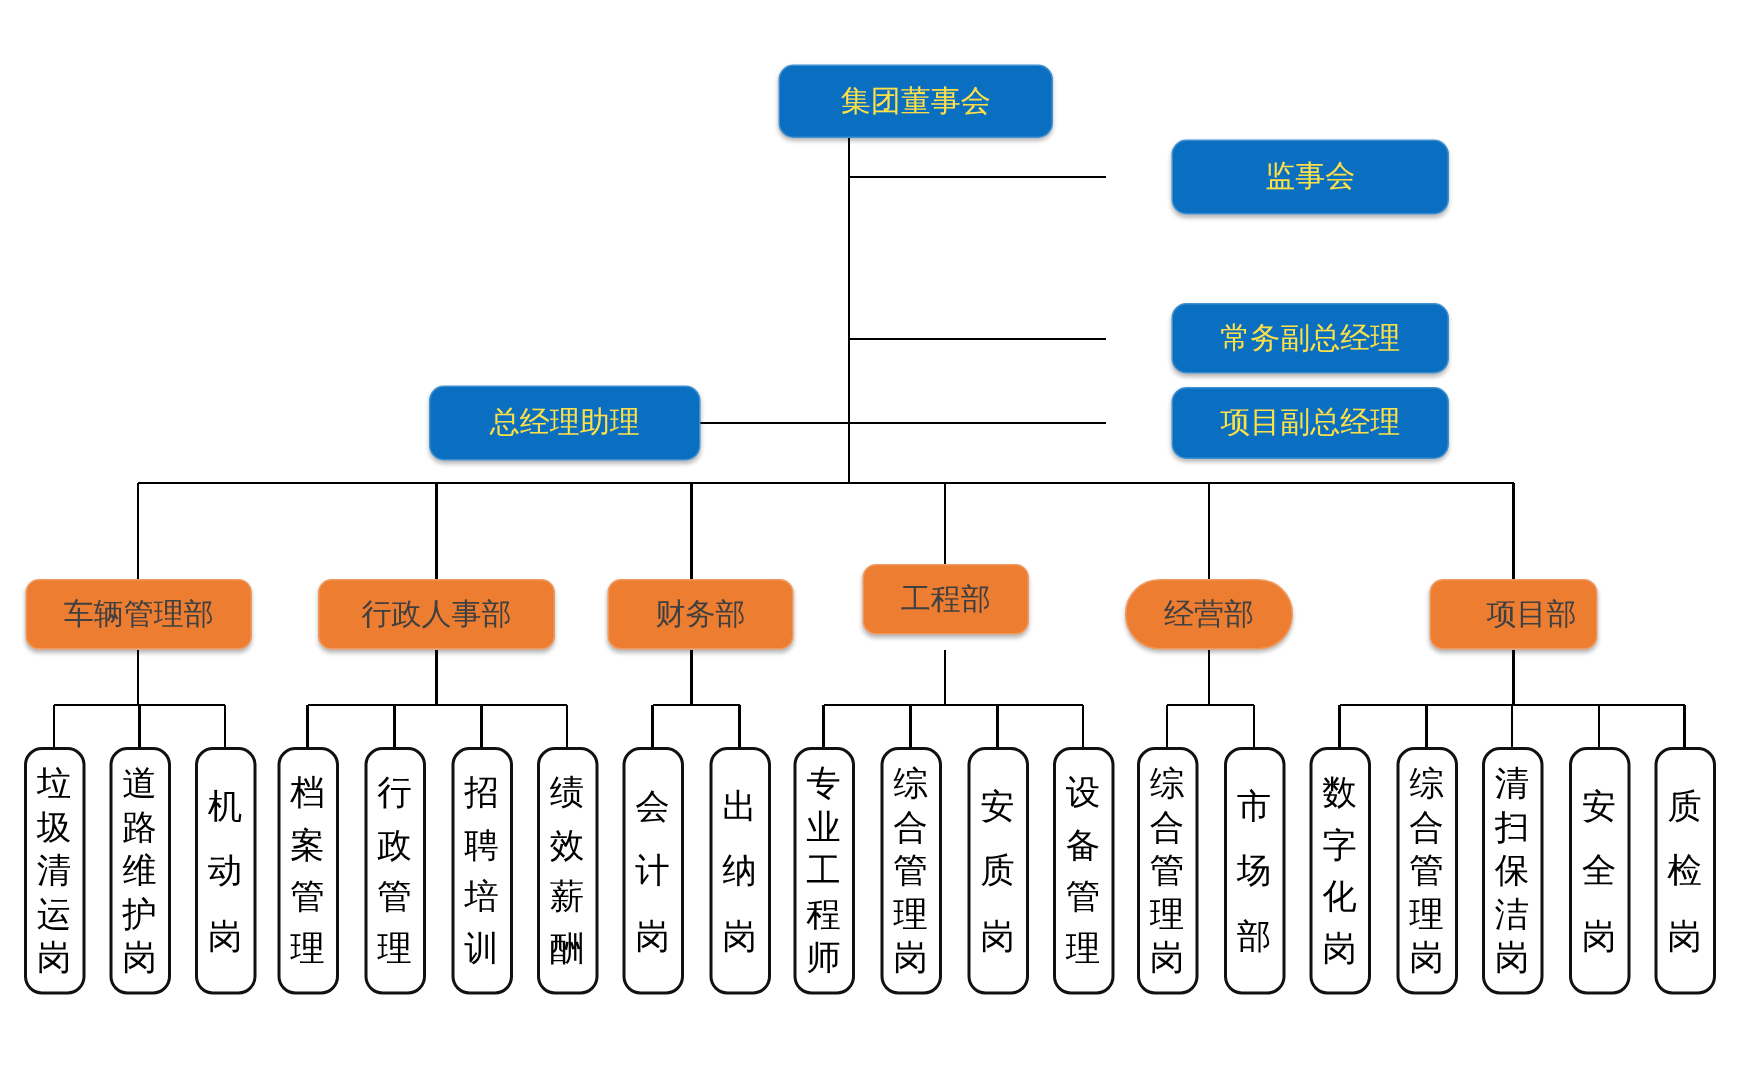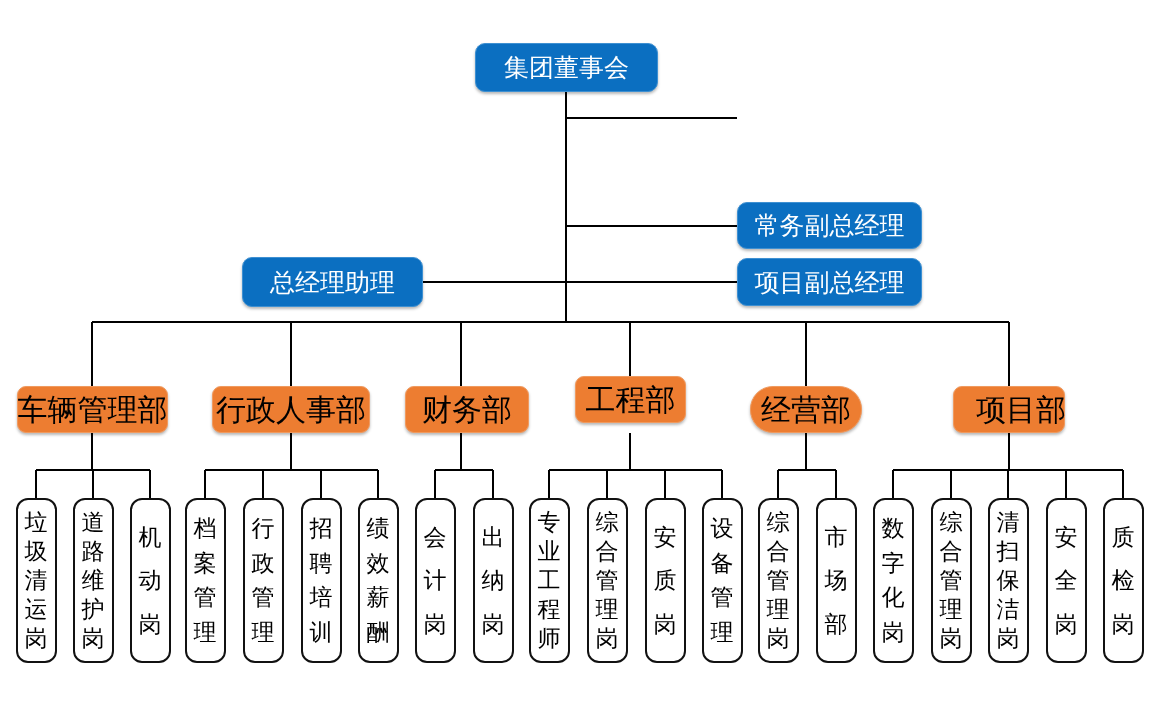--- a/index.html
+++ b/index.html
@@ -22,33 +22,34 @@
   .node{
     position:absolute;
     display:flex;align-items:center;justify-content:center;
     box-sizing:border-box;
     text-align:center;
     white-space:nowrap;
     line-height:1;
   }
   .blue{
     background:var(--blue);
-    color:#ffffff;
+    color:#fde047;
     border:1px solid var(--blue-border);
     border-radius:10px;
     box-shadow:0 2px 3px rgba(0,0,0,.28);
-    font-size:25px;
+    font-size:20px;
+    margin-left:44px;
   }
   .orange{
     background:var(--orange);
-    color:#000000;
+    color:#404040;
     border:1px solid var(--orange-border);
     border-radius:9px;
     box-shadow:0 2px 3px rgba(0,0,0,.28);
-    font-size:30px;
+    font-size:20px;
   }
   .pos{
     background:#ffffff;
     color:#000000;
     border:2.5px solid #111111;
     border-radius:12px;
     flex-direction:column;
     justify-content:space-evenly;
     font-size:23px;
     padding:5px 0;
@@ -99,20 +100,21 @@
       <line x1="1009" y1="433" x2="1009" y2="470"></line>
       <line x1="893" y1="470" x2="1123" y2="470"></line>
       <line x1="893" y1="470" x2="893" y2="498"></line>
       <line x1="951" y1="470" x2="951" y2="498"></line>
       <line x1="1008" y1="470" x2="1008" y2="498"></line>
       <line x1="1066" y1="470" x2="1066" y2="498"></line>
       <line x1="1123" y1="470" x2="1123" y2="498"></line>
     </svg>
 
   <div class="node blue" style="left:475px;top:43px;width:183px;height:49px;">集团董事会</div>
+  <div class="node blue" style="left:737px;top:93px;width:185px;height:50px;">监事会</div>
   <div class="node blue" style="left:737px;top:202px;width:185px;height:47px;font-family:Liberation Serif, serif;">常务副总经理</div>
   <div class="node blue" style="left:242px;top:257px;width:181px;height:50px;">总经理助理</div>
   <div class="node blue" style="left:737px;top:258px;width:185px;height:48px;">项目副总经理</div>
 
   <div id="dept-layer">
       <div class="node orange" style="left: 17px; top: 386px; width: 151px; height: 47px;">车辆管理部</div>
       <div class="node pos vtext" style="left: 15.5px; top: 498px; width: 41px; height: 165px;">
         <span>垃</span>
         <span>圾</span>
         <span>清</span>

